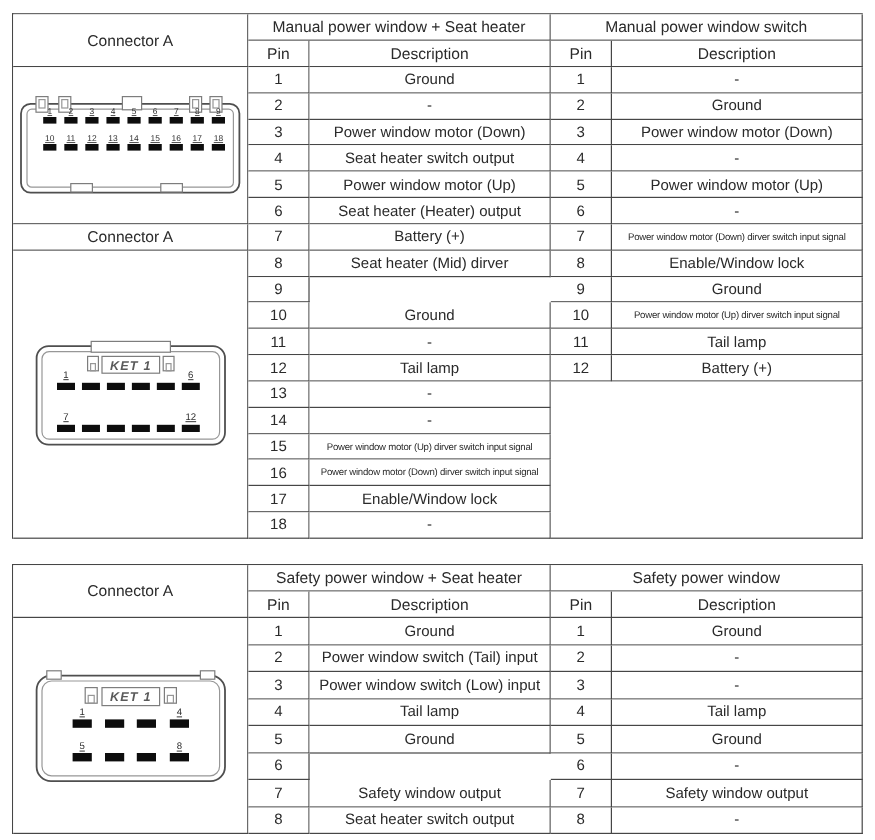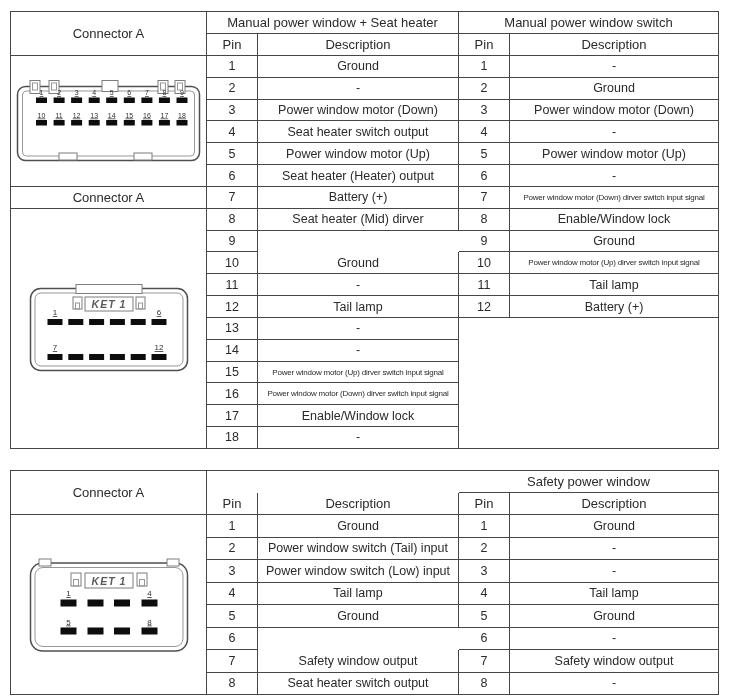--- a/index.html
+++ b/index.html
@@ -182,20 +182,21 @@
   <div class="c" style="grid-area:13/5/14/6">Tail lamp</div>
   <div class="c" style="grid-area:14/4/15/5">12</div>
   <div class="c" style="grid-area:14/5/15/6">Battery (+)</div>
 
   <div class="c" style="grid-area:15/4/21/6"></div>
 </div>
 
 <div id="t2" class="t">
 
   <div class="c hdr" style="grid-area:1/1/3/2">Connector A</div>
+  <div class="c hdr" style="grid-area:1/2/2/4">Safety power window + Seat heater</div>
   <div class="c hdr" style="grid-area:1/4/2/6">Safety power window</div>
   <div class="c hdr" style="grid-area:2/2/3/3">Pin</div>
   <div class="c hdr" style="grid-area:2/3/3/4">Description</div>
   <div class="c hdr" style="grid-area:2/4/3/5">Pin</div>
   <div class="c hdr" style="grid-area:2/5/3/6">Description</div>
 
   <div class="c connCell" style="grid-area:3/1/11/2">
     <svg class="conn" width="160" height="96" viewBox="0 0 160 96">
       <rect class="outl" x="1.5" y="6" width="157" height="88" rx="12"></rect>
       <rect class="inl" x="6" y="10.5" width="148" height="79" rx="8"></rect>

